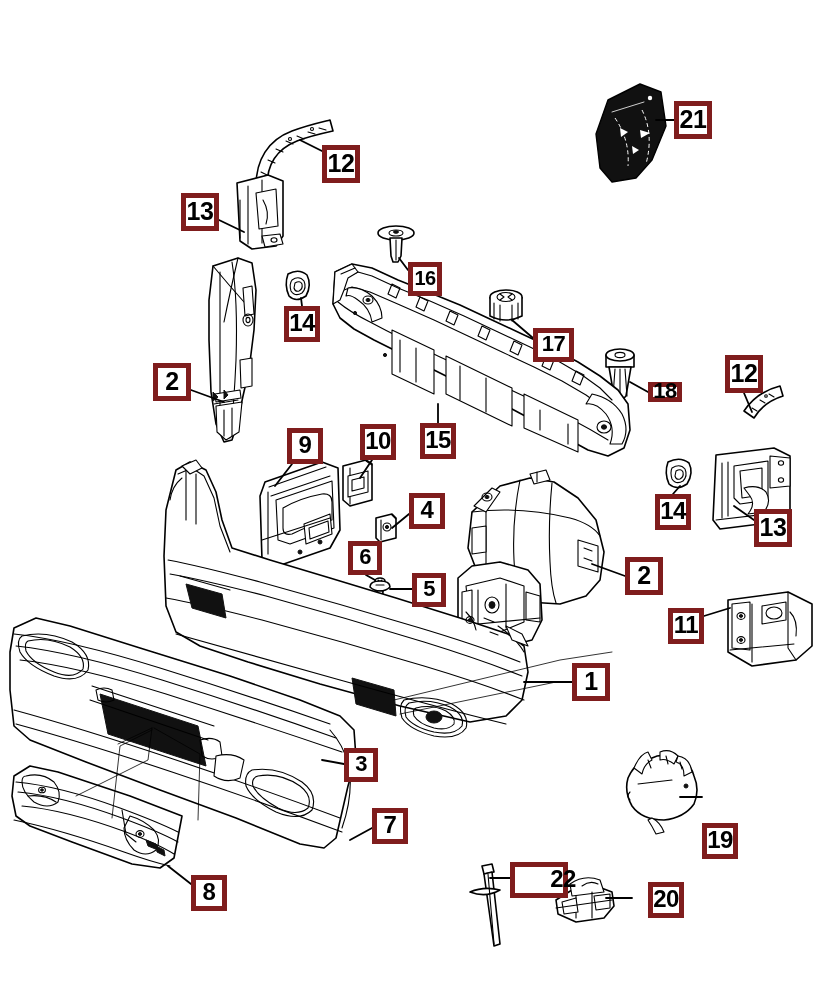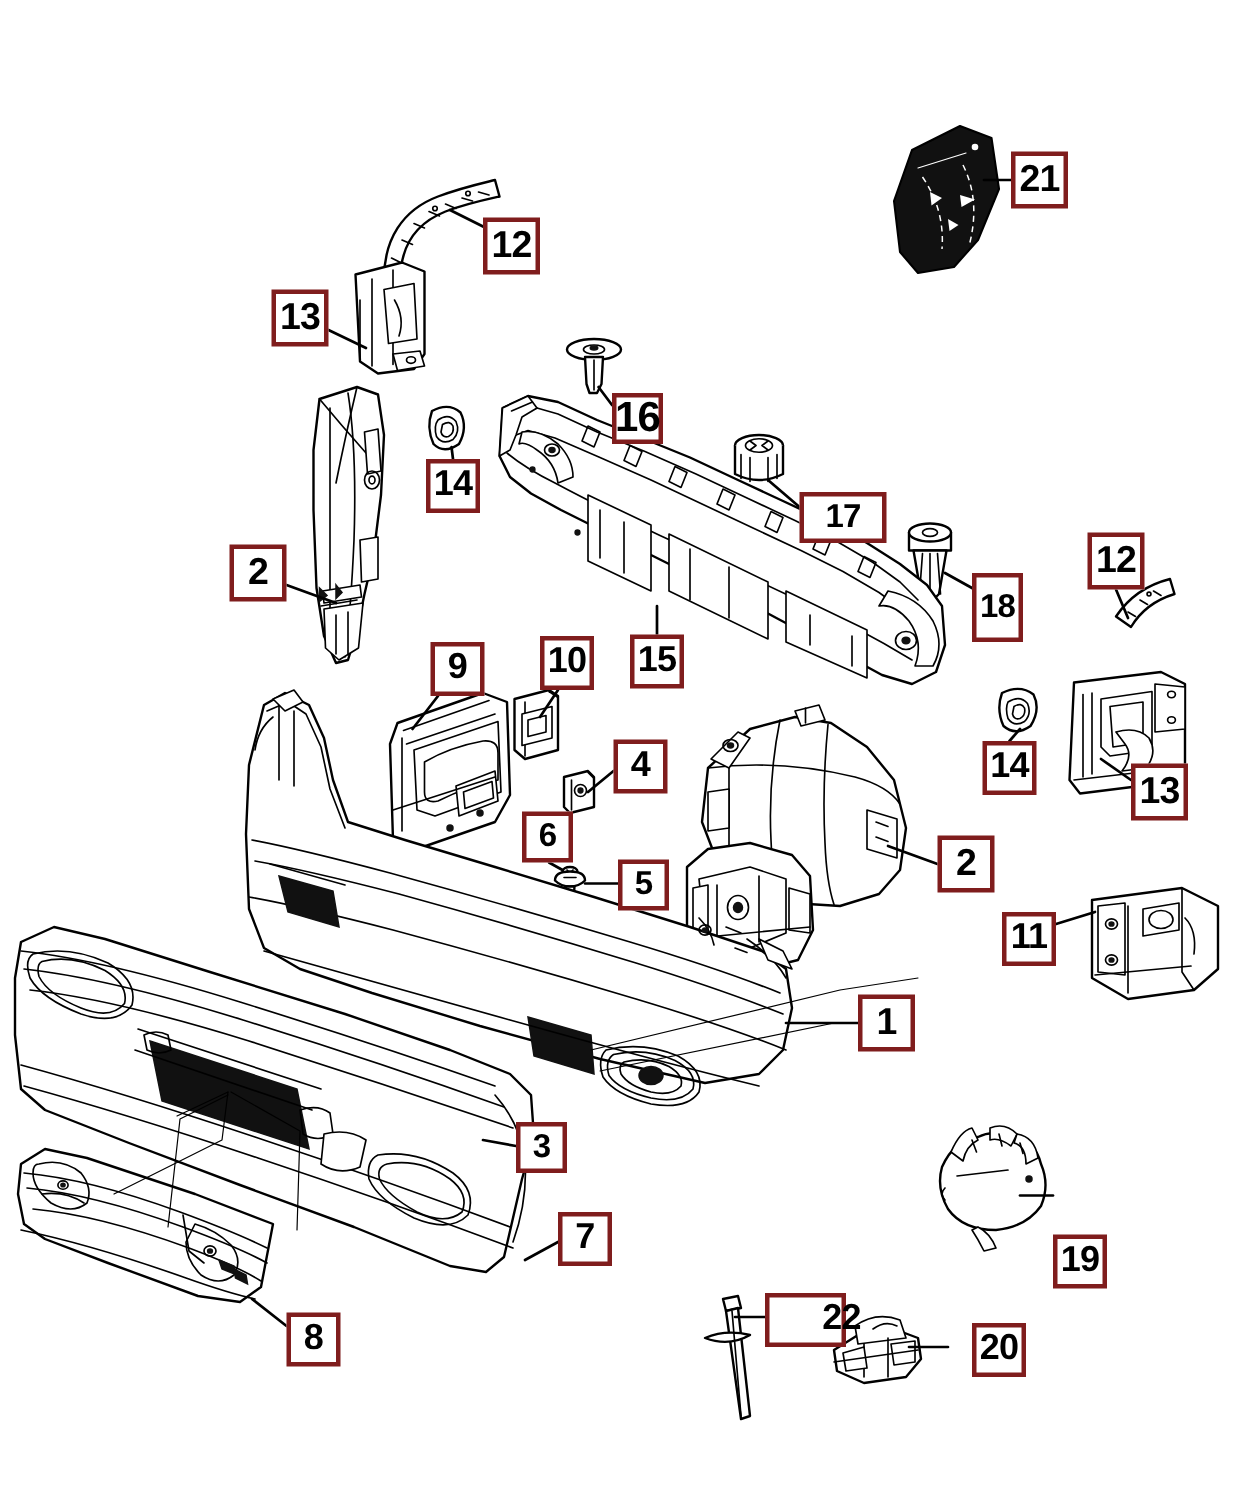--- a/index.html
+++ b/index.html
@@ -18,21 +18,21 @@
   #artwork{
     position:absolute;
     left:0; top:0;
     width:824px; height:1000px;
   }
   
   .callout{
     position:absolute;
     box-sizing:border-box;
     background:#ffffff;
-    border:3px solid #7f1d1d;
+    border:5px solid #7f1d1d;
     display:flex;
     align-items:center;
     justify-content:center;
     font-weight:bold;
     font-family:"Liberation Sans", sans-serif;
     color:#000000;
     line-height:1;
     letter-spacing:-0.5px;
     z-index:40;
   }
@@ -508,27 +508,27 @@
       </div>
       <div class="callout" style="left: 284px; top: 306px; width: 36px; height: 36px; font-size: 24px;">
         <span>14</span>
       </div>
       <div class="callout" style="left: 655px; top: 494px; width: 36px; height: 36px; font-size: 24px;">
         <span>14</span>
       </div>
       <div class="callout" style="left: 420px; top: 423px; width: 36px; height: 36px; font-size: 24px; justify-content: center;">
         <span>15</span>
       </div>
-      <div class="callout" style="left: 408px; top: 262px; width: 34px; height: 34px; font-size: 28px; text-align: right;">
+      <div class="callout" style="left: 408px; top: 262px; width: 34px; height: 34px; font-size: 20px; text-align: right;">
         <span>16</span>
       </div>
-      <div class="callout" style="left: 533px; top: 328px; width: 58px; height: 34px; font-size: 22px;">
+      <div class="callout" style="left: 533px; top: 328px; width: 41px; height: 34px; font-size: 22px;">
         <span>17</span>
       </div>
-      <div class="callout" style="left: 648px; top: 382px; width: 34px; height: 46px; font-size: 22px;">
+      <div class="callout" style="left: 648px; top: 382px; width: 34px; height: 20px; font-size: 22px;">
         <span>18</span>
       </div>
       <div class="callout" style="left: 702px; top: 823px; width: 36px; height: 36px; font-size: 24px;">
         <span>19</span>
       </div>
       <div class="callout" style="left: 648px; top: 882px; width: 36px; height: 36px; font-size: 24px;">
         <span>20</span>
       </div>
       <div class="callout" style="left: 674px; top: 101px; width: 38px; height: 38px; font-size: 25px;">
         <span>21</span>

